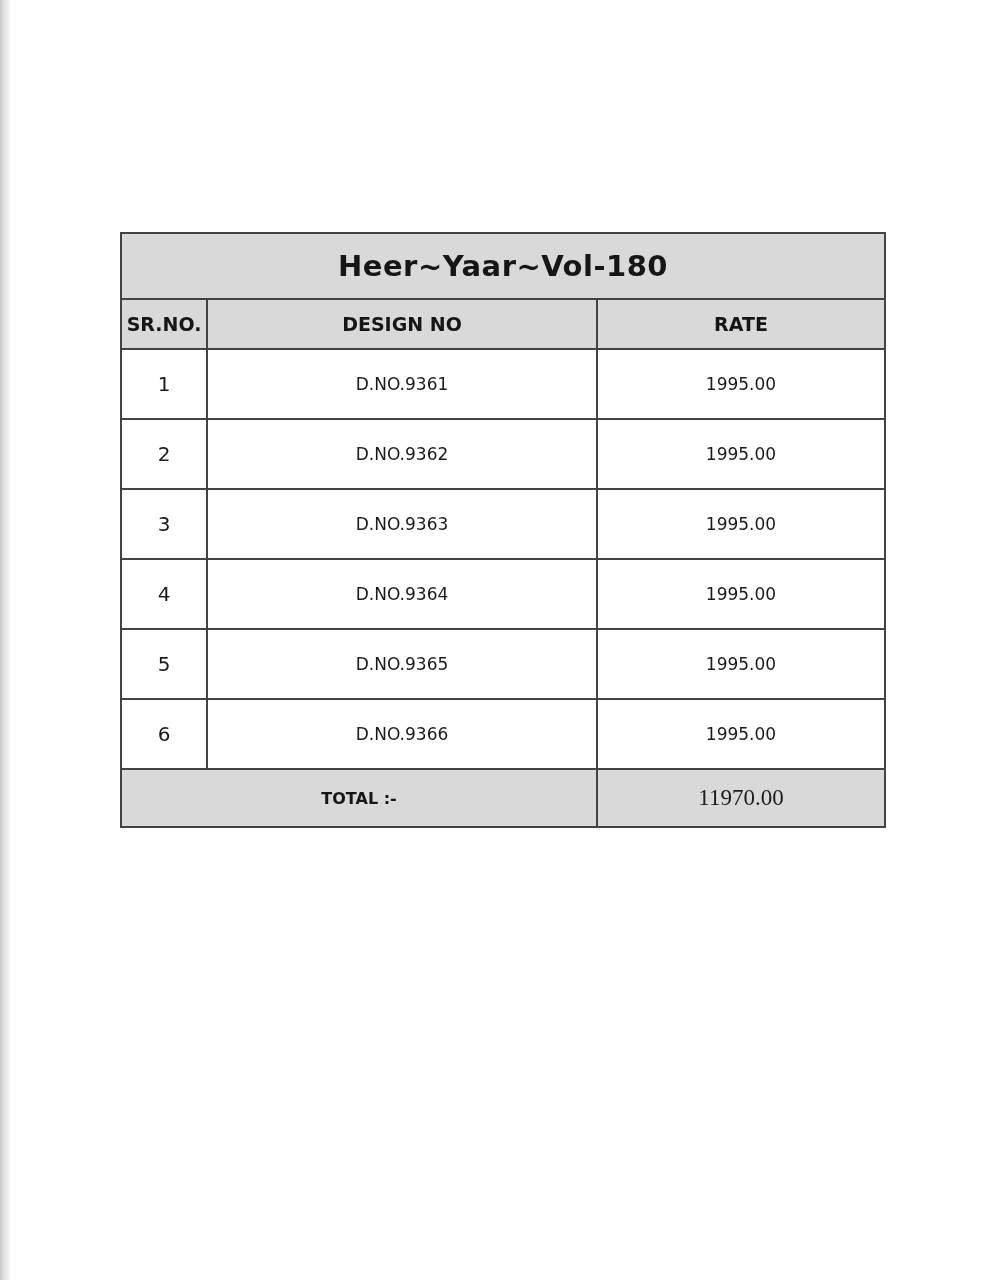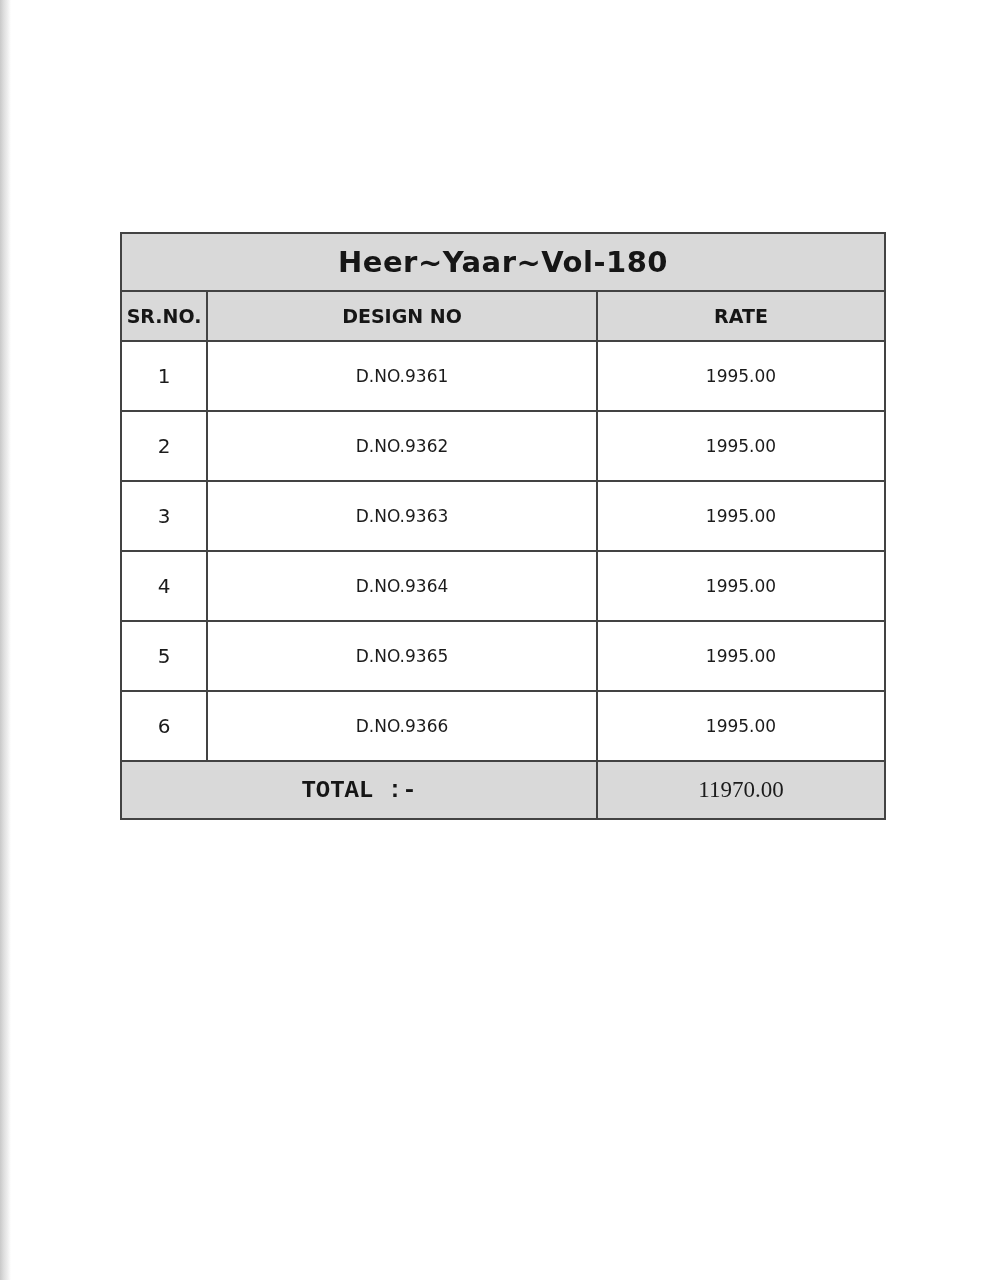--- a/index.html
+++ b/index.html
@@ -48,21 +48,21 @@
   table.price-table col.c-rate   { width: 288px; }
 
   table.price-table td, table.price-table th {
     border: 2px solid #434343;
     text-align: center;
     vertical-align: middle;
     overflow: hidden;
   }
 
   tr.title-row td {
-    height: 58px;
+    height: 66px;
     background: #d9d9d9;
     font-size: 29px;
     font-weight: bold;
     letter-spacing: 0.5px;
     color: #161616;
   }
 
   tr.header-row th {
     height: 50px;
     background: #d9d9d9;
@@ -79,24 +79,23 @@
   }
 
   tr.data-row td.sr-cell { font-size: 20px; }
 
   tr.total-row td {
     height: 58px;
     background: #d9d9d9;
   }
 
   tr.total-row td.total-label-cell {
-    font-size: 24px;
+    font-size: 16px;
     font-weight: bold;
     color: #161616;
-    font-family: Liberation Mono, monospace;
   }
 
   tr.total-row td.total-value-cell {
     font-size: 23px;
     font-weight: normal;
     font-family: Liberation Serif, serif;
   }
 </style>
 </head>
 <body>

